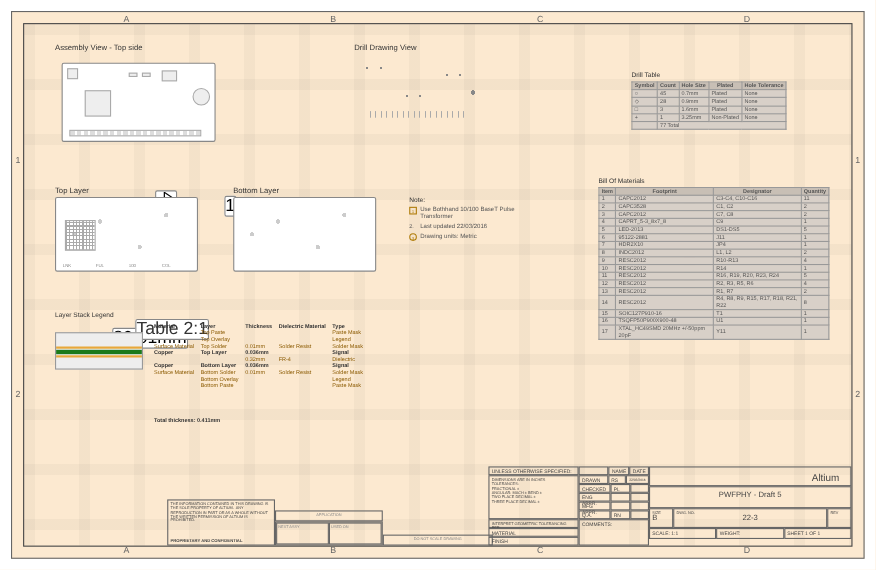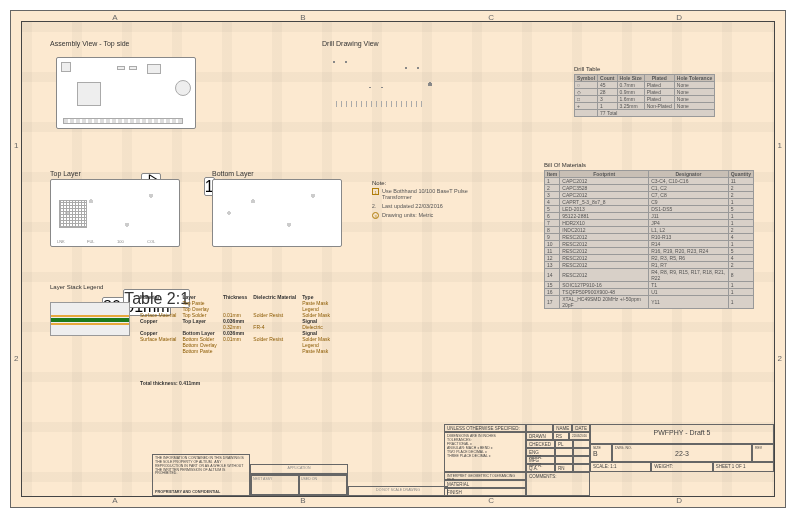--- a/index.html
+++ b/index.html
@@ -444,20 +444,21 @@
         <div class="row" style="height:8px;">
             <div class="cell" style="flex:2">Q.A.</div>
             <div class="cell" style="flex:1">RN</div>
             <div class="cell" style="flex:1"></div>
           </div>
         <div class="row" style="flex:1;">
             <div class="cell" style="flex:1">COMMENTS:</div>
           </div>
       </div>
       <div class="col" style="flex:1;">
+        <div class="cell tb-big" style="height:18px; text-align:right; padding-right:10px; padding-top:4px;">Altium</div>
         <div class="cell tb-med" style="height:20px; text-align:center; padding-top:4px;">PWFPHY - Draft 5</div>
         <div class="row" style="height:18px;">
           <div class="cell col" style="width:22px;">
               <span style="font-size:3.5px;">SIZE</span>
               <span class="tb-med">B</span>
             </div>
           <div class="cell col" style="flex:1;">
               <span style="font-size:3.5px;">DWG. NO.</span>
               <span class="tb-med" style="text-align:center;">22-3</span>
             </div>

